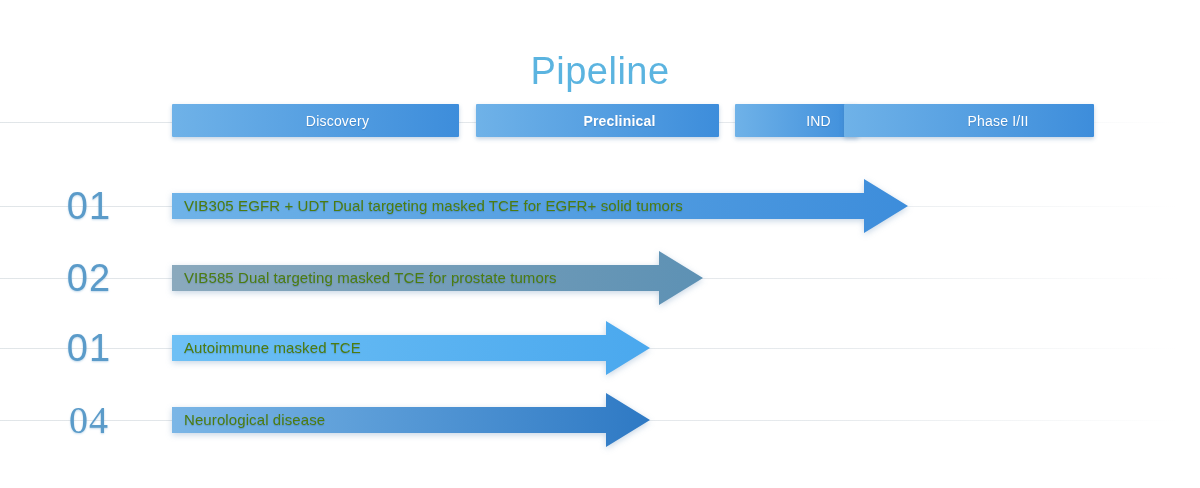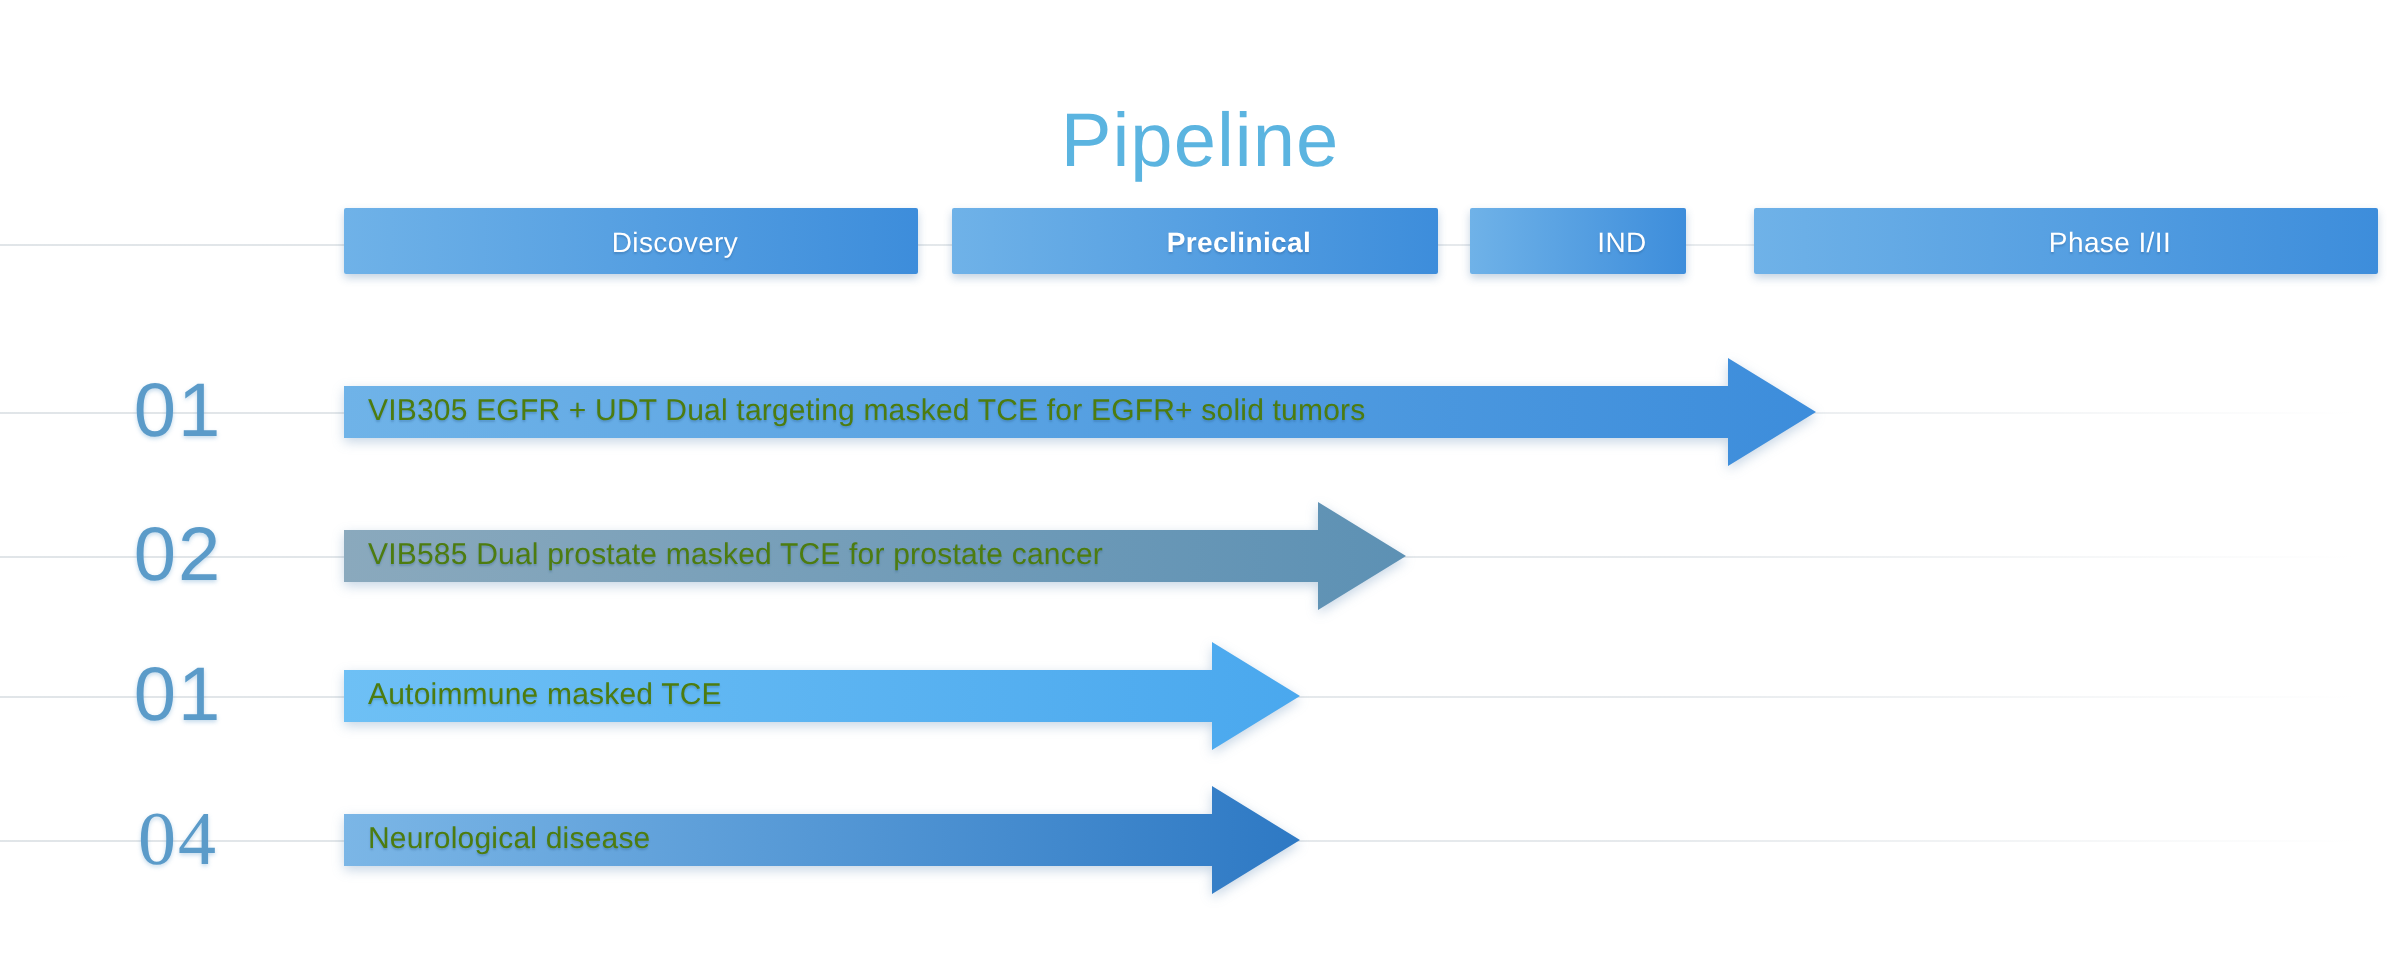--- a/index.html
+++ b/index.html
@@ -115,24 +115,24 @@
       <div class="guide" style="top: 420px;"></div>
     </div>
 
   <div id="phases">
       <div class="phase" style="left: 172px; width: 287px; background: linear-gradient(to right, rgb(111, 178, 232) 0%, rgb(61, 141, 219) 100%);">
         <span class="phase-label">Discovery</span>
       </div>
       <div class="phase" style="left: 476px; width: 243px; background: linear-gradient(to right, rgb(111, 178, 232) 0%, rgb(61, 141, 219) 100%); font-weight: bold;">
         <span class="phase-label">Preclinical</span>
       </div>
-      <div class="phase" style="left: 735px; width: 108px; background: linear-gradient(to right, rgb(111, 178, 232) 0%, rgb(61, 141, 219) 100%);">
+      <div class="phase" style="left: 735px; width: 123px; background: linear-gradient(to right, rgb(111, 178, 232) 0%, rgb(61, 141, 219) 100%);">
         <span class="phase-label">IND</span>
       </div>
-      <div class="phase" style="left: 877px; width: 312px; background: linear-gradient(to right, rgb(111, 178, 232) 0%, rgb(61, 141, 219) 100%);">
+      <div class="phase" style="left: 844px; width: 236px; background: linear-gradient(to right, rgb(111, 178, 232) 0%, rgb(61, 141, 219) 100%); padding-left: 14px;">
         <span class="phase-label">Phase I/II</span>
       </div>
     </div>
 
   <div id="rows">
       <div class="rownum" style="left: 44px; top: 184px; color: rgb(91, 155, 201);">01</div>
       <div class="arrow-wrap" style="left: 172px; top: 179px; width: 736px; height: 54px;">
         <svg width="736" height="54" viewBox="0 0 736 54">
           <defs>
             <linearGradient id="grad0" x1="0" y1="0" x2="1" y2="0">
@@ -149,21 +149,21 @@
         <svg width="531" height="54" viewBox="0 0 531 54">
           <defs>
             <linearGradient id="grad1" x1="0" y1="0" x2="1" y2="0">
               <stop offset="0%" stop-color="#8aa9bd"></stop>
               <stop offset="100%" stop-color="#5d91b4"></stop>
             </linearGradient>
           </defs>
           <polygon points="0,14 487,14 487,0 531,27 487,54 487,40 0,40" fill="url(#grad1)"></polygon>
         </svg>
       </div>
-      <div class="arrow-label" style="left: 184px; top: 269px;">VIB585 Dual prostate masked TCE for prostate cancer</div>
+      <div class="arrow-label" style="left: 184px; top: 269px;">VIB585 Dual targeting masked TCE for prostate tumors</div>
       <div class="rownum" style="left: 44px; top: 326px; color: rgb(91, 155, 201);">01</div>
       <div class="arrow-wrap" style="left: 172px; top: 321px; width: 478px; height: 54px;">
         <svg width="478" height="54" viewBox="0 0 478 54">
           <defs>
             <linearGradient id="grad2" x1="0" y1="0" x2="1" y2="0">
               <stop offset="0%" stop-color="#6ec0f5"></stop>
               <stop offset="100%" stop-color="#4aa8ee"></stop>
             </linearGradient>
           </defs>
           <polygon points="0,14 434,14 434,0 478,27 434,54 434,40 0,40" fill="url(#grad2)"></polygon>

